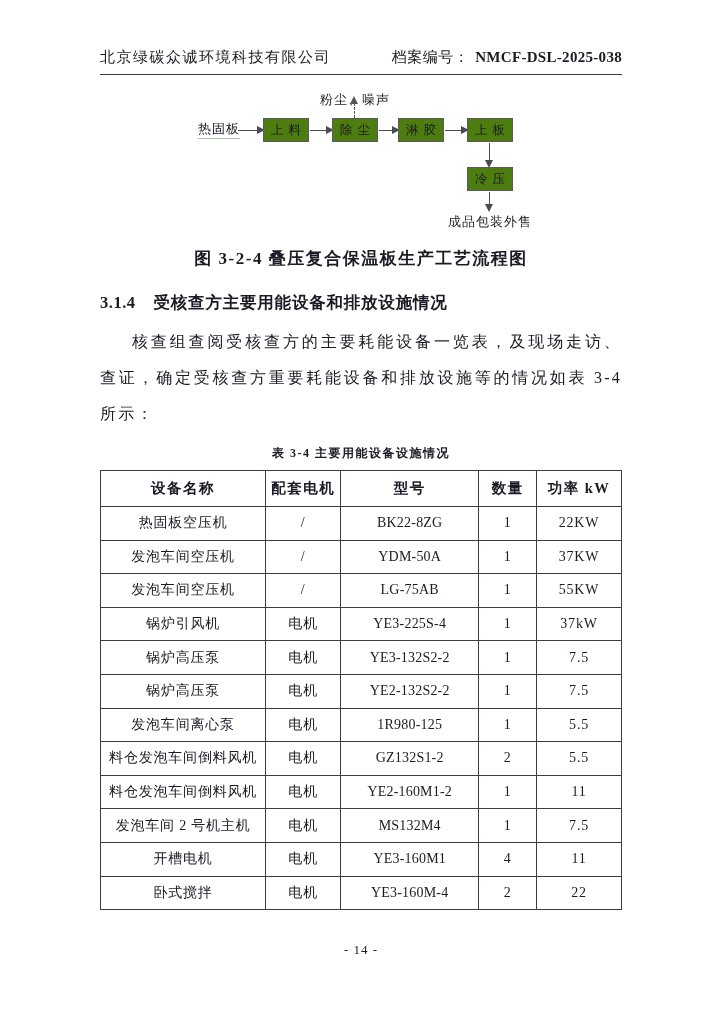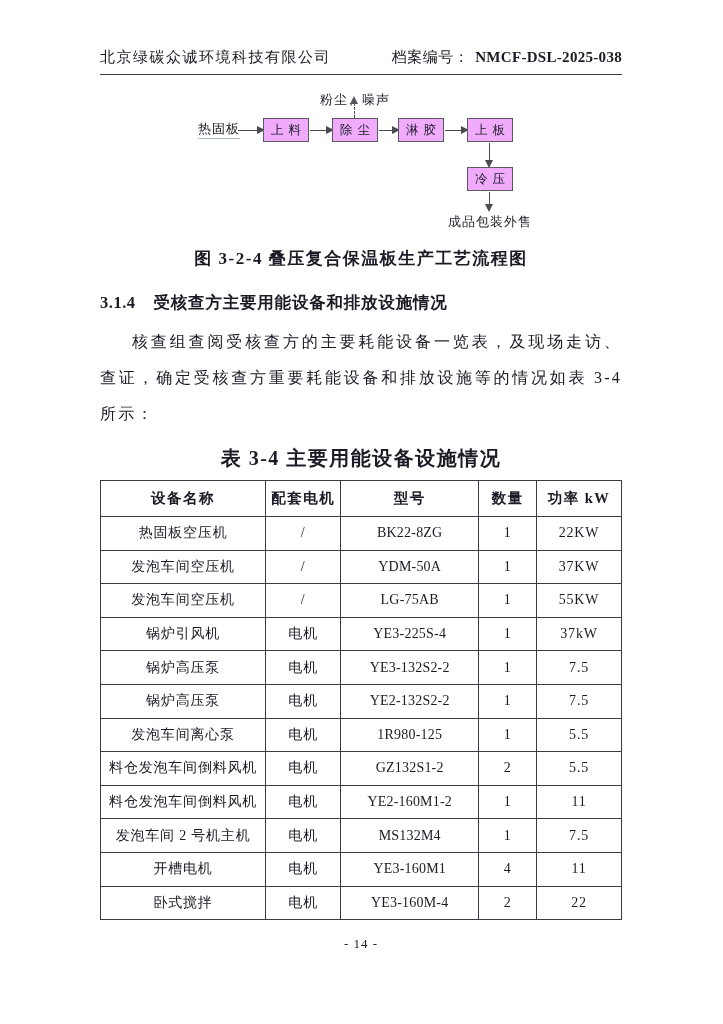--- a/index.html
+++ b/index.html
@@ -17,21 +17,21 @@
     padding-top:48px; padding-bottom:7px; border-bottom:1px solid #3c3c46;
     font-size:15px; letter-spacing:1.5px;
   }
   .doc-header .right { letter-spacing:0.5px; }
   .doc-header .file-no { font-weight:bold; letter-spacing:0.3px; margin-left:6px; }
 
   
   .flowchart { position:relative; height:158px; margin-top:2px; font-size:13px; }
   .flow-box {
     position:absolute; width:46px; height:24px; border:1px solid #5a5a60;
-    background:#f0abfc; text-align:center; line-height:22px; font-size:12.5px;
+    background:#4d7c0f; text-align:center; line-height:22px; font-size:12.5px;
     letter-spacing:5px; padding-left:5px;
   }
   .flow-label { position:absolute; font-size:13px; letter-spacing:1px; }
   .emission { width:110px; text-align:center; }
   .input-label { border-bottom:1px solid #a8c4a8; }
   .output-label { width:110px; text-align:center; }
   .arr-h { position:absolute; height:0; border-top:1.4px solid #4a4a52; }
   .arr-h::after {
     content:''; position:absolute; right:-2px; top:-4.7px; width:0; height:0;
     border-left:8px solid #4a4a52; border-top:4px solid transparent; border-bottom:4px solid transparent;
@@ -52,38 +52,38 @@
     text-align:center; font-weight:bold; font-size:17px;
     margin-top:12px; letter-spacing:1.5px;
   }
   .section-heading { margin-top:22px; font-size:16.5px; font-weight:bold; letter-spacing:0.8px; }
   .section-heading .num { letter-spacing:0.5px; margin-right:18px; }
   .paragraph {
     margin-top:10px; font-size:16px; line-height:36px;
     text-indent:2em; text-align:justify; letter-spacing:2.2px;
   }
   .table-caption {
-    text-align:center; font-weight:bold; font-size:20px;
+    text-align:center; font-weight:bold; font-size:12px;
     margin-top:13px; letter-spacing:1.5px;
   }
 
   
   table.equip {
     width:100%; border-collapse:collapse; margin-top:8px;
     font-size:14px; table-layout:fixed;
   }
   table.equip th, table.equip td {
     border:1px solid #3c3c46; text-align:center; vertical-align:middle;
     overflow:hidden; white-space:nowrap;
   }
   table.equip th { height:36px; font-weight:bold; font-size:14.5px; letter-spacing:1.5px; }
   table.equip td { height:33.6px; letter-spacing:0.8px; }
   table.equip td.model { letter-spacing:0.2px; }
 
-  .page-footer { text-align:center; margin-top:16px; font-size:13px; letter-spacing:1px; }
+  .page-footer { text-align:center; margin-top:32px; font-size:13px; letter-spacing:1px; }
 </style>
 </head>
 <body>
 
 <div class="page">
   <div class="content">
 
     <div class="doc-header">
       <span class="left">北京绿碳众诚环境科技有限公司</span>
       <span class="right">

